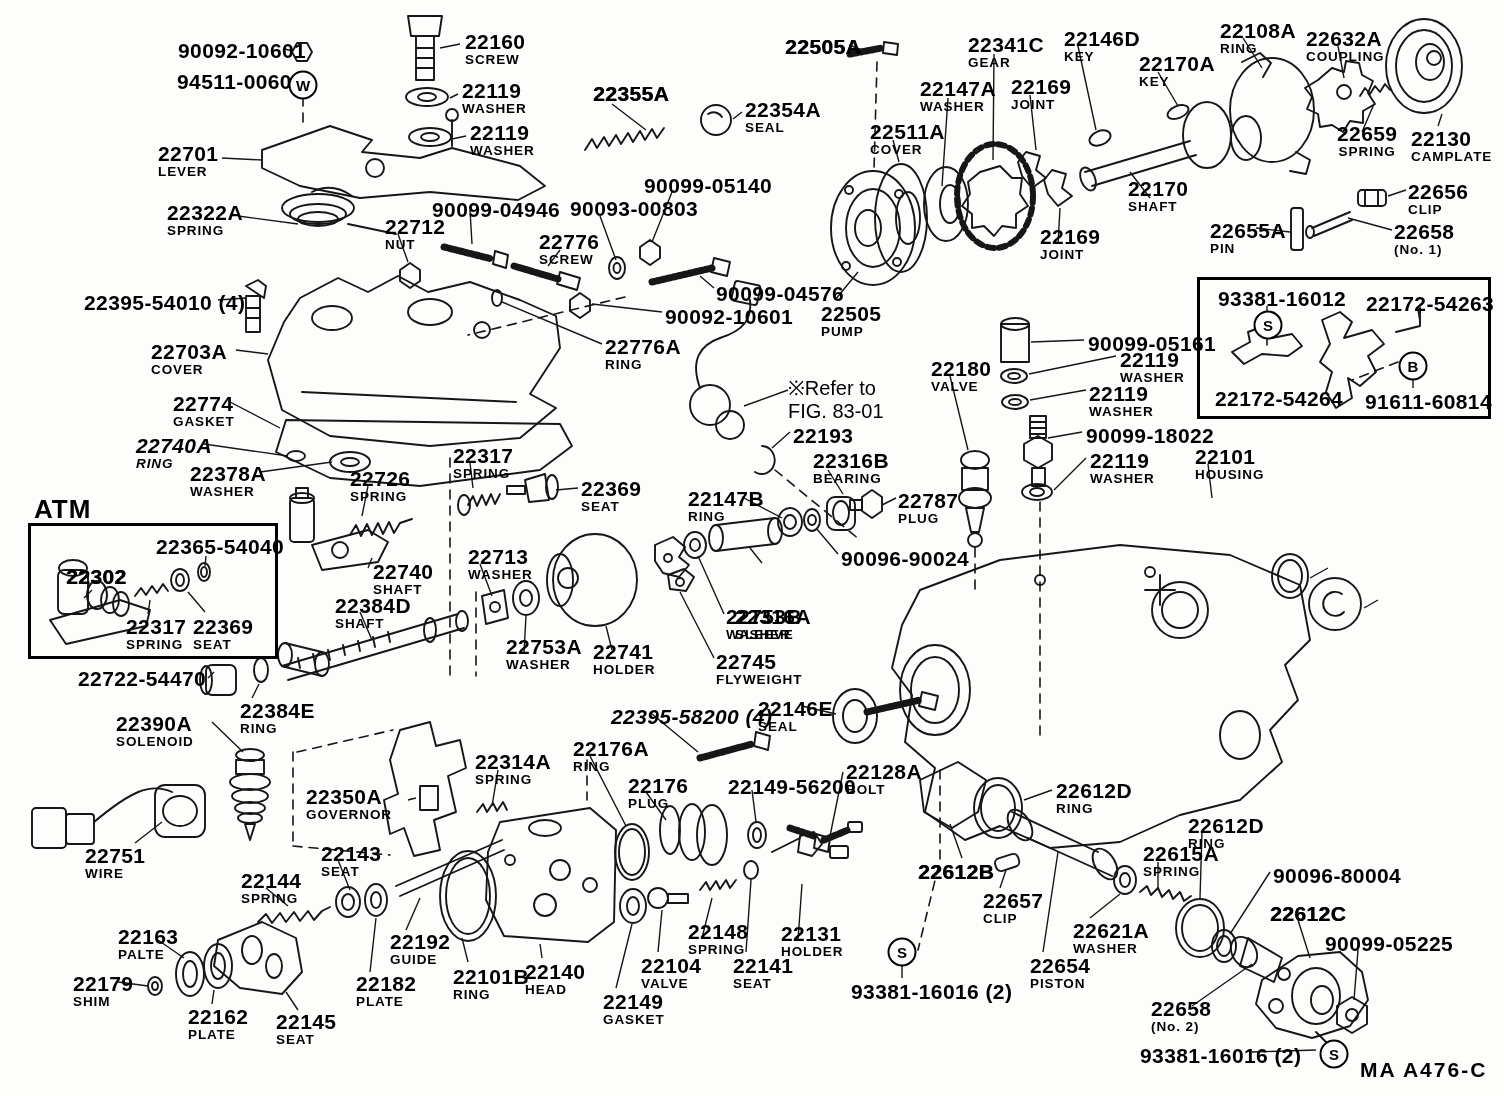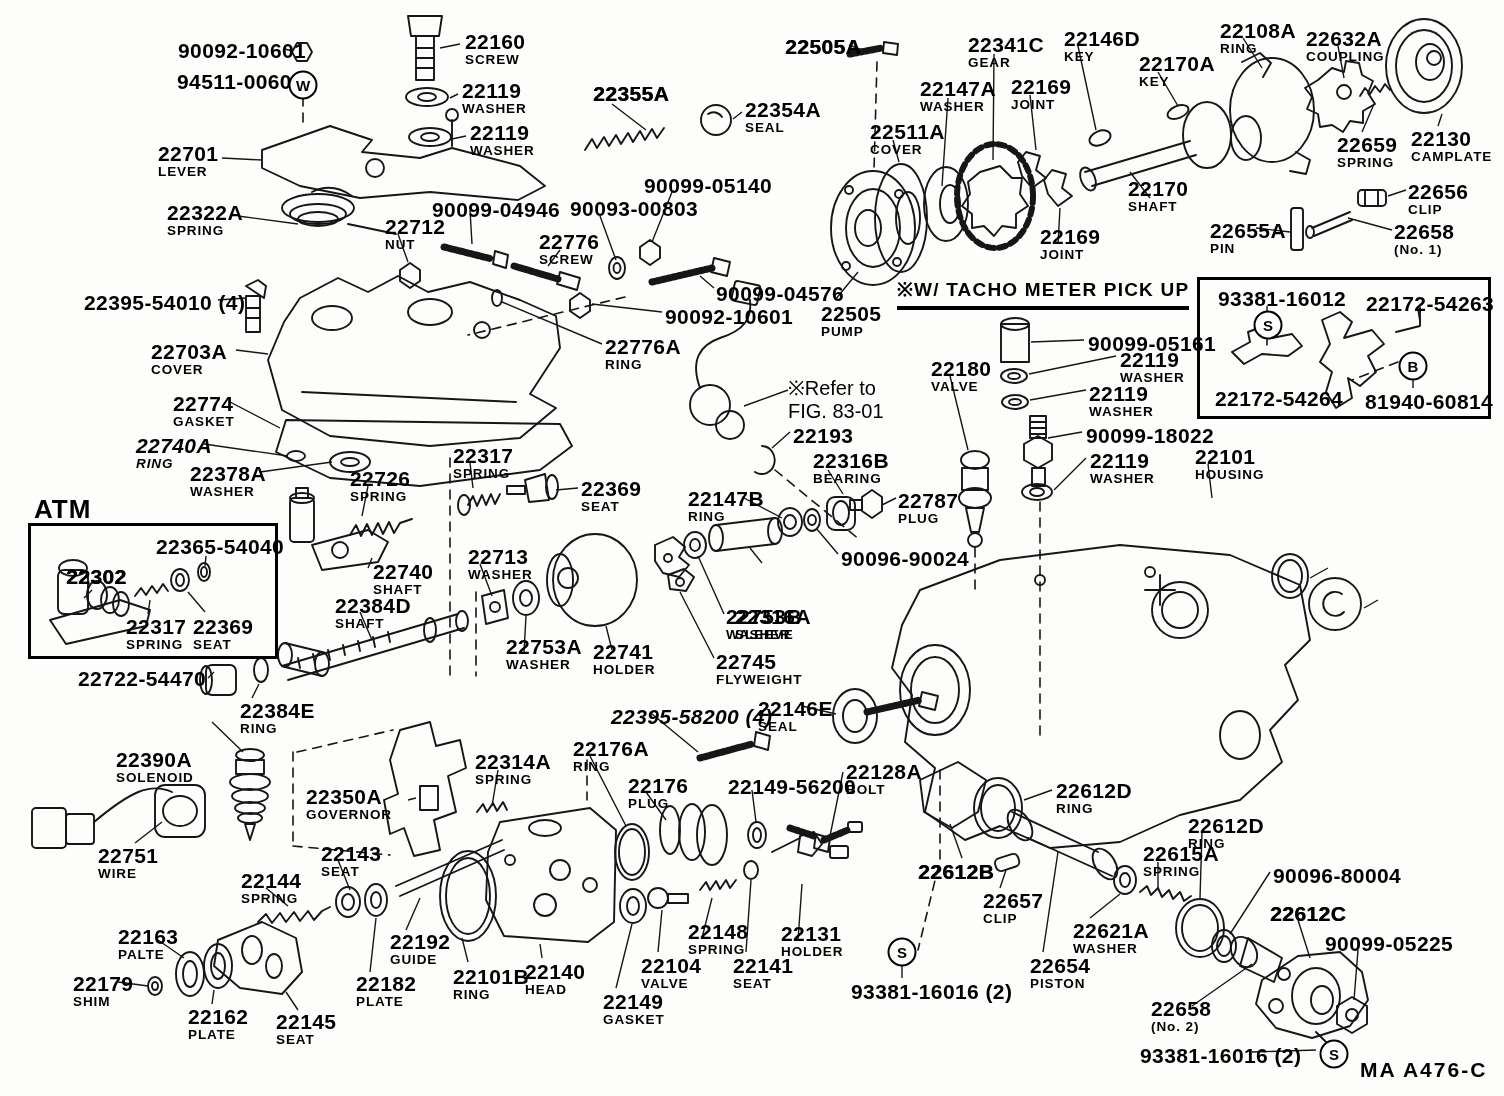--- a/index.html
+++ b/index.html
@@ -392,21 +392,20 @@
       <path d="M1358 950 L1354 1000 M1192 1006 L1252 964 M1252 1052 L1316 1050"></path>
       <path d="M902 966 L902 978"></path>
       <path d="M1267 306 L1267 313 M1413 378 L1413 388 M1418 310 L1420 322"></path>
     </g>
   </svg>
 
   <div id="atm-box"></div>
   <div id="atm-label">ATM</div>
 
   <div id="tacho-box"></div>
-  <div id="tacho-header">※W/ TACHO  METER  PICK  UP</div>
 
   <div id="refer-note">
     <div>※Refer to</div>
     <div>FIG. 83-01</div>
   </div>
 
   <div id="footer-code">MA  A476-C</div>
 
   <div id="labels">
       <div class="lbl" style="left: 178px; top: 40px;">
@@ -474,21 +473,21 @@
         <div class="desc">RING</div>
       </div>
       <div class="lbl" style="left: 1306px; top: 28px;">
         <div class="num">22632A</div>
         <div class="desc">COUPLING</div>
       </div>
       <div class="lbl" style="left: 1411px; top: 128px;">
         <div class="num">22130</div>
         <div class="desc">CAMPLATE</div>
       </div>
-      <div class="lbl" style="left: 1337px; top: 134px;">
+      <div class="lbl" style="left: 1337px; top: 123px; text-align: center;">
         <div class="num">22659</div>
         <div class="desc">SPRING</div>
       </div>
       <div class="lbl" style="left: 1408px; top: 181px;">
         <div class="num">22656</div>
         <div class="desc">CLIP</div>
       </div>
       <div class="lbl" style="left: 1394px; top: 221px;">
         <div class="num">22658</div>
         <div class="desc">(No. 1)</div>
@@ -657,25 +656,25 @@
         <div class="desc">SHAFT</div>
       </div>
       <div class="lbl" style="left: 506px; top: 636px;">
         <div class="num">22753A</div>
         <div class="desc">WASHER</div>
       </div>
       <div class="lbl" style="left: 593px; top: 641px;">
         <div class="num">22741</div>
         <div class="desc">HOLDER</div>
       </div>
-      <div class="lbl" style="left: 116px; top: 713px; margin-top: 36px;">
+      <div class="lbl" style="left: 116px; top: 713px;">
         <div class="num">22390A</div>
         <div class="desc">SOLENOID</div>
       </div>
-      <div class="lbl" style="left: 98px; top: 845px;">
+      <div class="lbl" style="left: 85px; top: 845px;">
         <div class="num">22751</div>
         <div class="desc">WIRE</div>
       </div>
       <div class="lbl" style="left: 306px; top: 786px;">
         <div class="num">22350A</div>
         <div class="desc">GOVERNOR</div>
       </div>
       <div class="lbl" style="left: 241px; top: 870px;">
         <div class="num">22144</div>
         <div class="desc">SPRING</div>
@@ -811,21 +810,21 @@
       <div class="lbl" style="left: 1218px; top: 288px;">
         <div class="num">93381-16012</div>
       </div>
       <div class="lbl" style="left: 1366px; top: 293px;">
         <div class="num">22172-54263</div>
       </div>
       <div class="lbl" style="left: 1215px; top: 388px;">
         <div class="num">22172-54264</div>
       </div>
       <div class="lbl" style="left: 1365px; top: 391px;">
-        <div class="num">81940-60814</div>
+        <div class="num">91611-60814</div>
       </div>
       <div class="sym" style="left: 303px; top: 85px;">W</div>
       <div class="sym" style="left: 1268px; top: 325px;">S</div>
       <div class="sym" style="left: 1413px; top: 366px;">B</div>
       <div class="sym" style="left: 902px; top: 952px;">S</div>
       <div class="sym" style="left: 1334px; top: 1054px;">S</div>
     </div>
 </div>
 
 </body></html>

